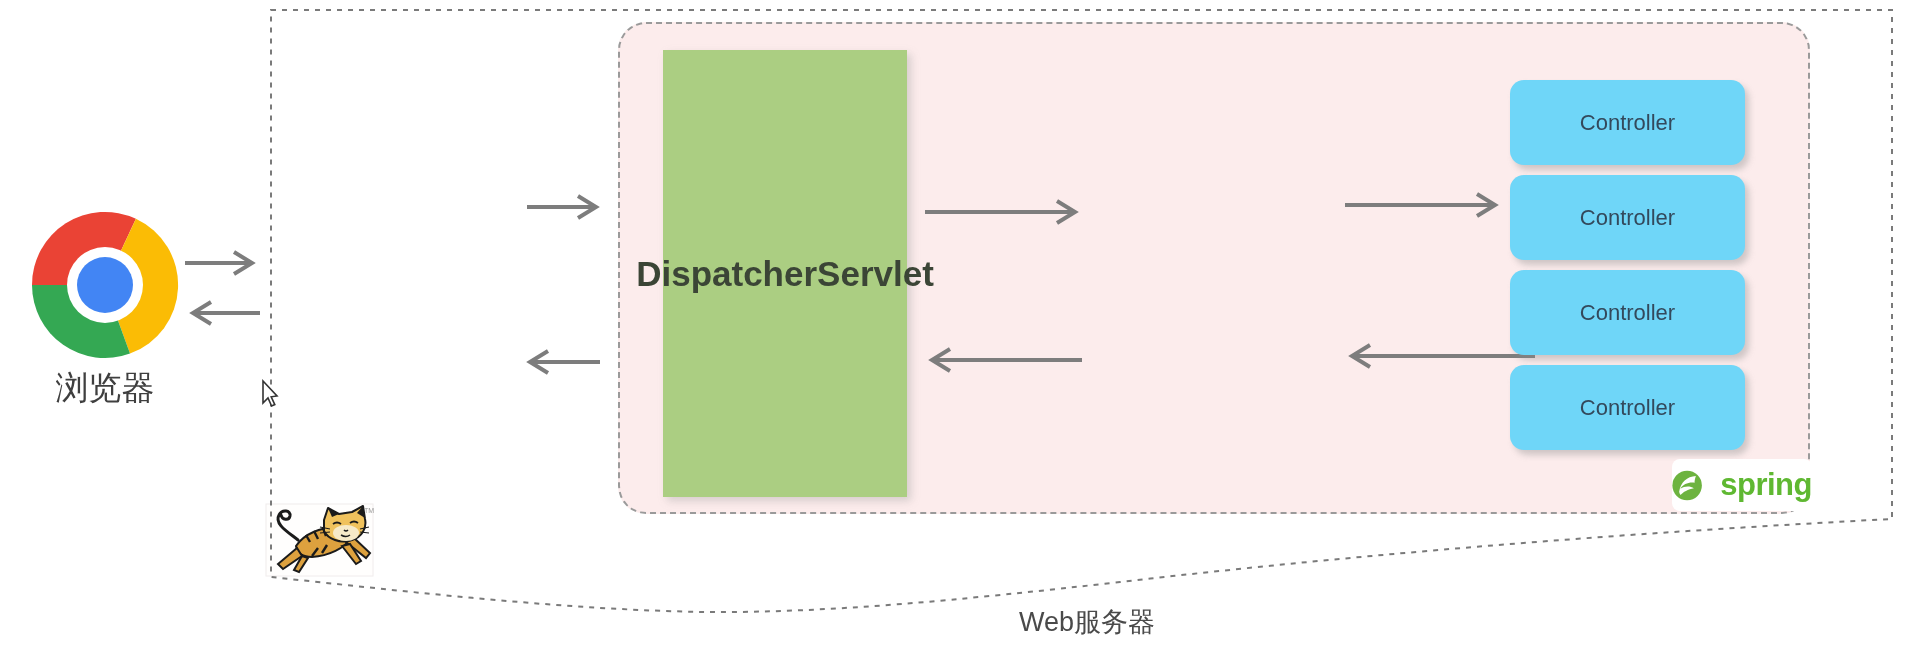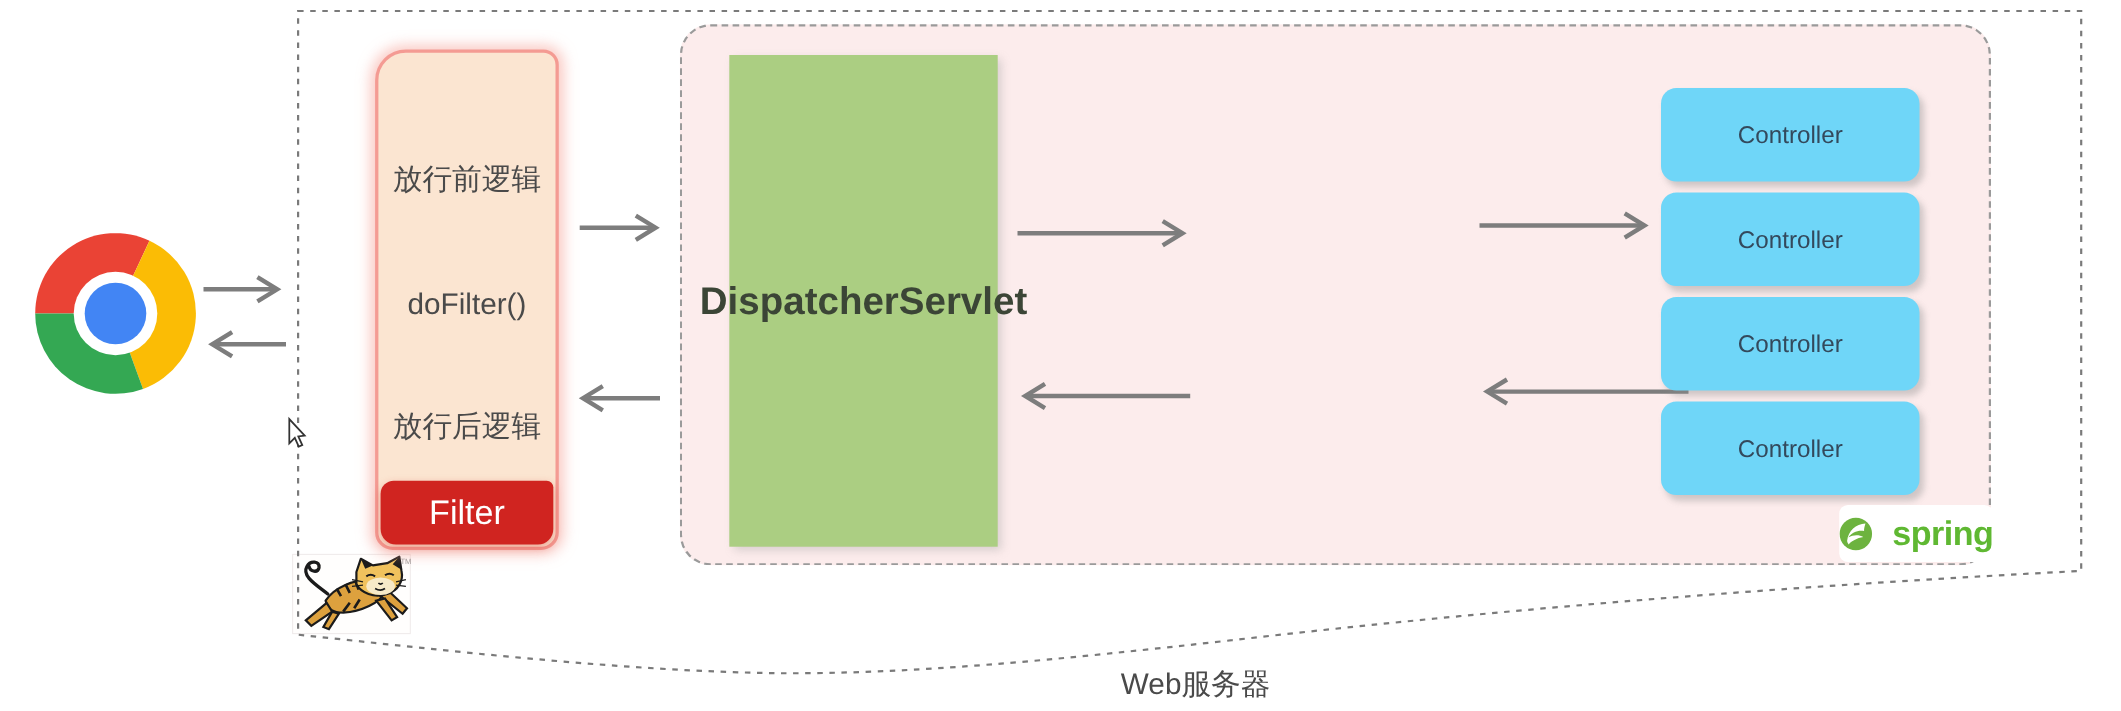--- a/index.html
+++ b/index.html
@@ -129,26 +129,20 @@
       </g>
       <g>
         <path d="M1535 356 H1355"></path>
           <path d="M1370 345 L1352 356 L1370 367"></path>
       </g>
     </g>
 
     <path d="M263 381 L263 403 L268 398 L271.6 406 L274.8 404.6 L271.2 396.8 L277 396 Z" fill="#ffffff" stroke="#333333" stroke-width="1.6"></path>
   </svg>
 
-  <div class="filter-box">
-    <div class="flabel f-pre">放行前逻辑</div>
-    <div class="flabel f-do">doFilter()</div>
-    <div class="flabel f-post">放行后逻辑</div>
-    <div class="filter-title">Filter</div>
-  </div>
 
   <div class="dispatcher-box">
     <span>DispatcherServlet</span>
   </div>
 
 
   <div class="controller-box c1">Controller</div>
   <div class="controller-box c2">Controller</div>
   <div class="controller-box c3">Controller</div>
   <div class="controller-box c4">Controller</div>
@@ -156,15 +150,16 @@
   <div class="spring-badge">
     <svg width="37" height="37" viewBox="0 0 38 38">
       <circle cx="19" cy="19" r="18.5" fill="#6db33f"></circle>
       <path d="M9,27 C10.5,15 19,7.5 30,7 C29,10 28.2,13 28.4,15.6
                C21,14.5 14,17.5 10.5,23 C16,19.5 23,19.5 27.5,22.5
                C20.5,23.5 13.5,27.5 10.8,31 C9.8,29.8 9.2,28.5 9,27 Z" fill="#ffffff"></path>
     </svg>
     <span>spring</span>
   </div>
 
+  <div class="browser-label">浏览器</div>
   <div class="server-label">Web服务器</div>
 
 </div>
 
 </body></html>

